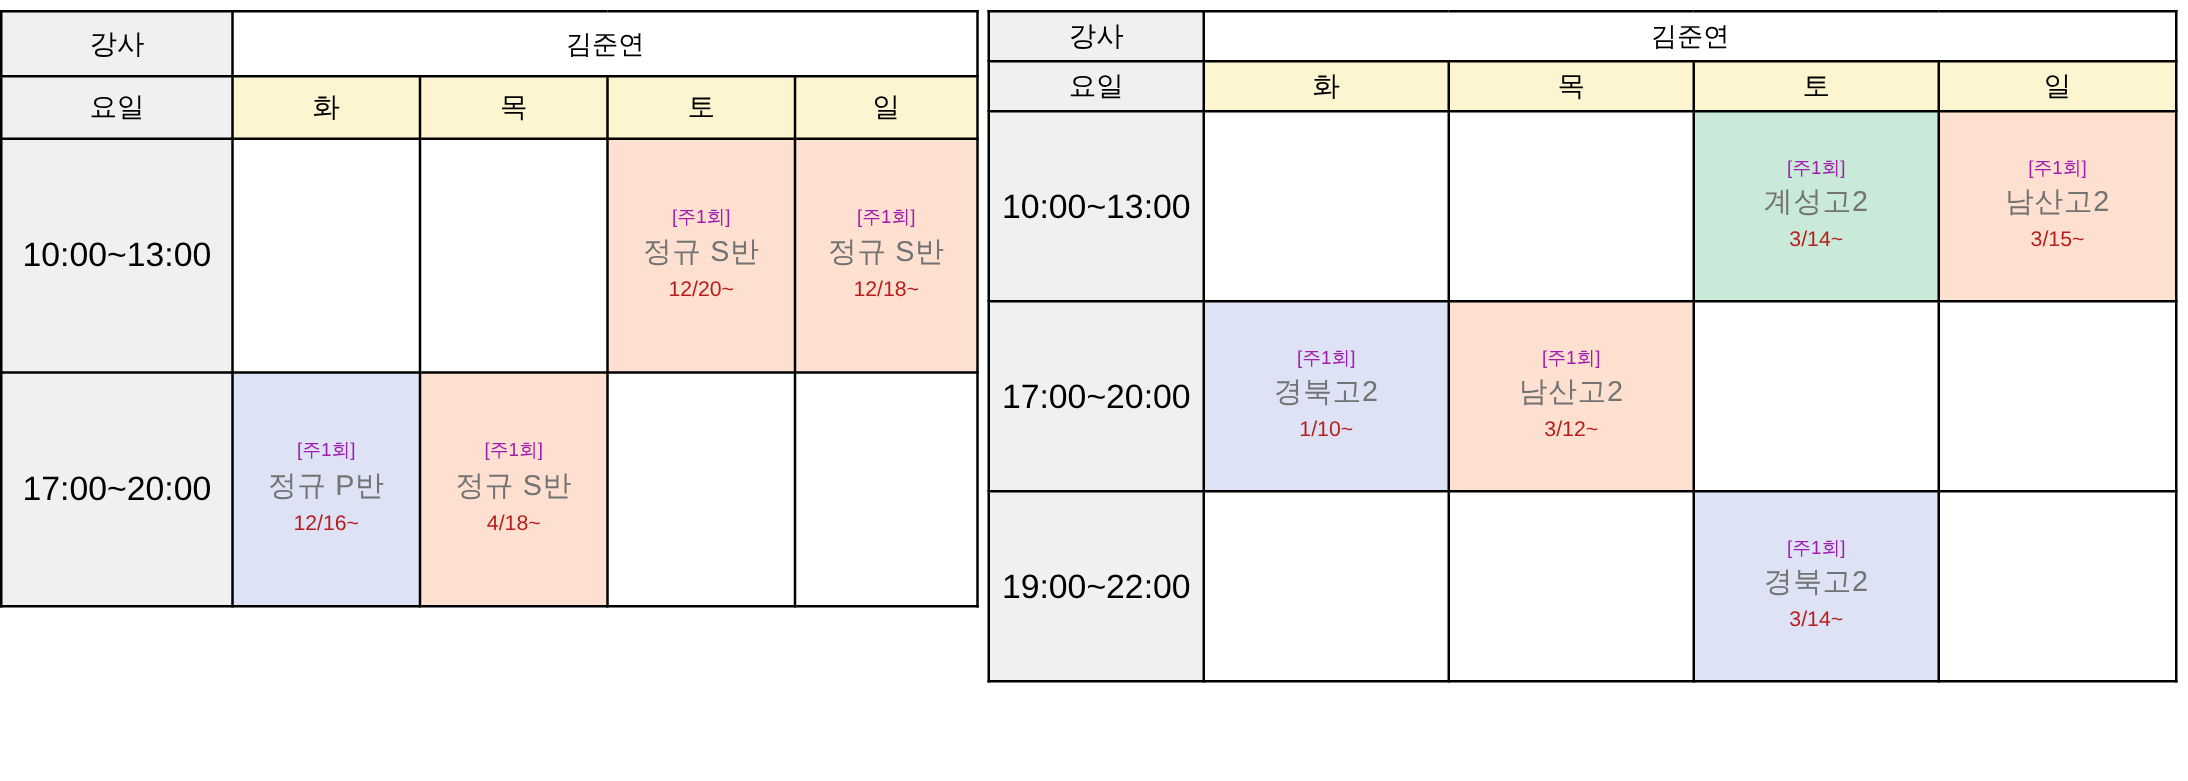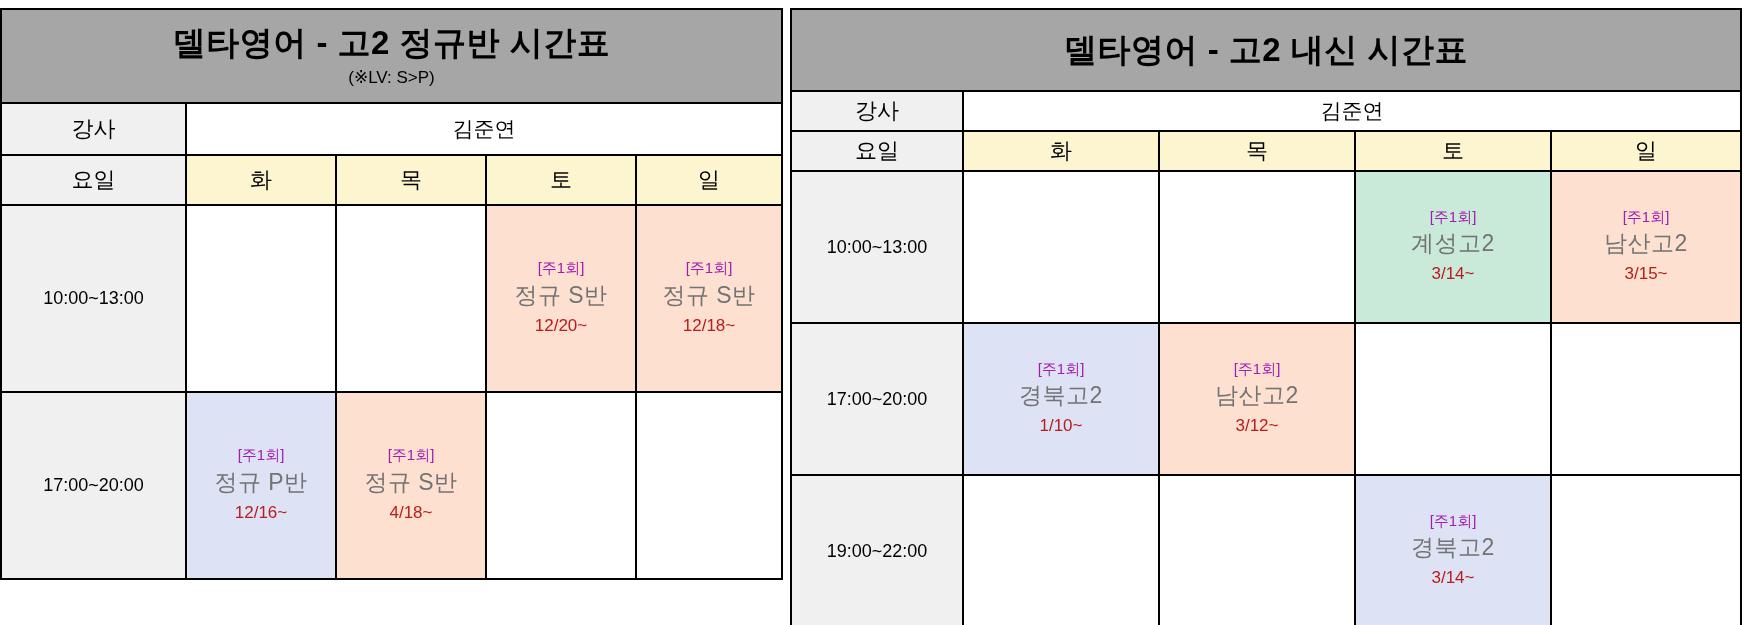--- a/index.html
+++ b/index.html
@@ -37,21 +37,21 @@
   }
   .title-main{display:block;}
   .title-sub{display:block;font-size:17px;font-weight:normal;margin-top:6px;letter-spacing:0;}
 
   
   .rowlabel{
     background:#f0f0f0;
     font-size:22px;
     font-weight:normal;
   }
-  .rowlabel.small{font-size:18px;}
+  .rowlabel.small{font-size:27px;}
 
   
   .teacher{
     background:#ffffff;
     font-size:21px;
   }
 
   
   .daycell{
     background:#fdf5d0;
@@ -105,26 +105,20 @@
 
   <table class="sched" id="table-left">
     <colgroup>
       <col class="c0">
         <col class="c1">
         <col class="c2">
         <col class="c3">
         <col class="c4">
     </colgroup>
     <tbody>
-      <tr class="r-title">
-        <td class="title-cell" colspan="5">
-          <span class="title-main">델타영어 - 고2 정규반 시간표</span>
-          <span class="title-sub">(※LV: S&gt;P)</span>
-        </td>
-      </tr>
       <tr class="r-teacher">
         <td class="rowlabel">강사</td>
         <td class="teacher" colspan="4">김준연</td>
       </tr>
       <tr class="r-day">
         <td class="rowlabel">요일</td>
         <td class="daycell">화</td>
         <td class="daycell">목</td>
         <td class="daycell">토</td>
         <td class="daycell">일</td>
@@ -182,25 +176,20 @@
 
   <table class="sched" id="table-right">
     <colgroup>
       <col class="c0">
         <col class="c1">
         <col class="c2">
         <col class="c3">
         <col class="c4">
     </colgroup>
     <tbody>
-      <tr class="r-title">
-        <td class="title-cell" colspan="5">
-          <span class="title-main">델타영어 - 고2 내신 시간표</span>
-        </td>
-      </tr>
       <tr class="r-teacher">
         <td class="rowlabel">강사</td>
         <td class="teacher" colspan="4">김준연</td>
       </tr>
       <tr class="r-day">
         <td class="rowlabel">요일</td>
         <td class="daycell">화</td>
         <td class="daycell">목</td>
         <td class="daycell">토</td>
         <td class="daycell">일</td>

